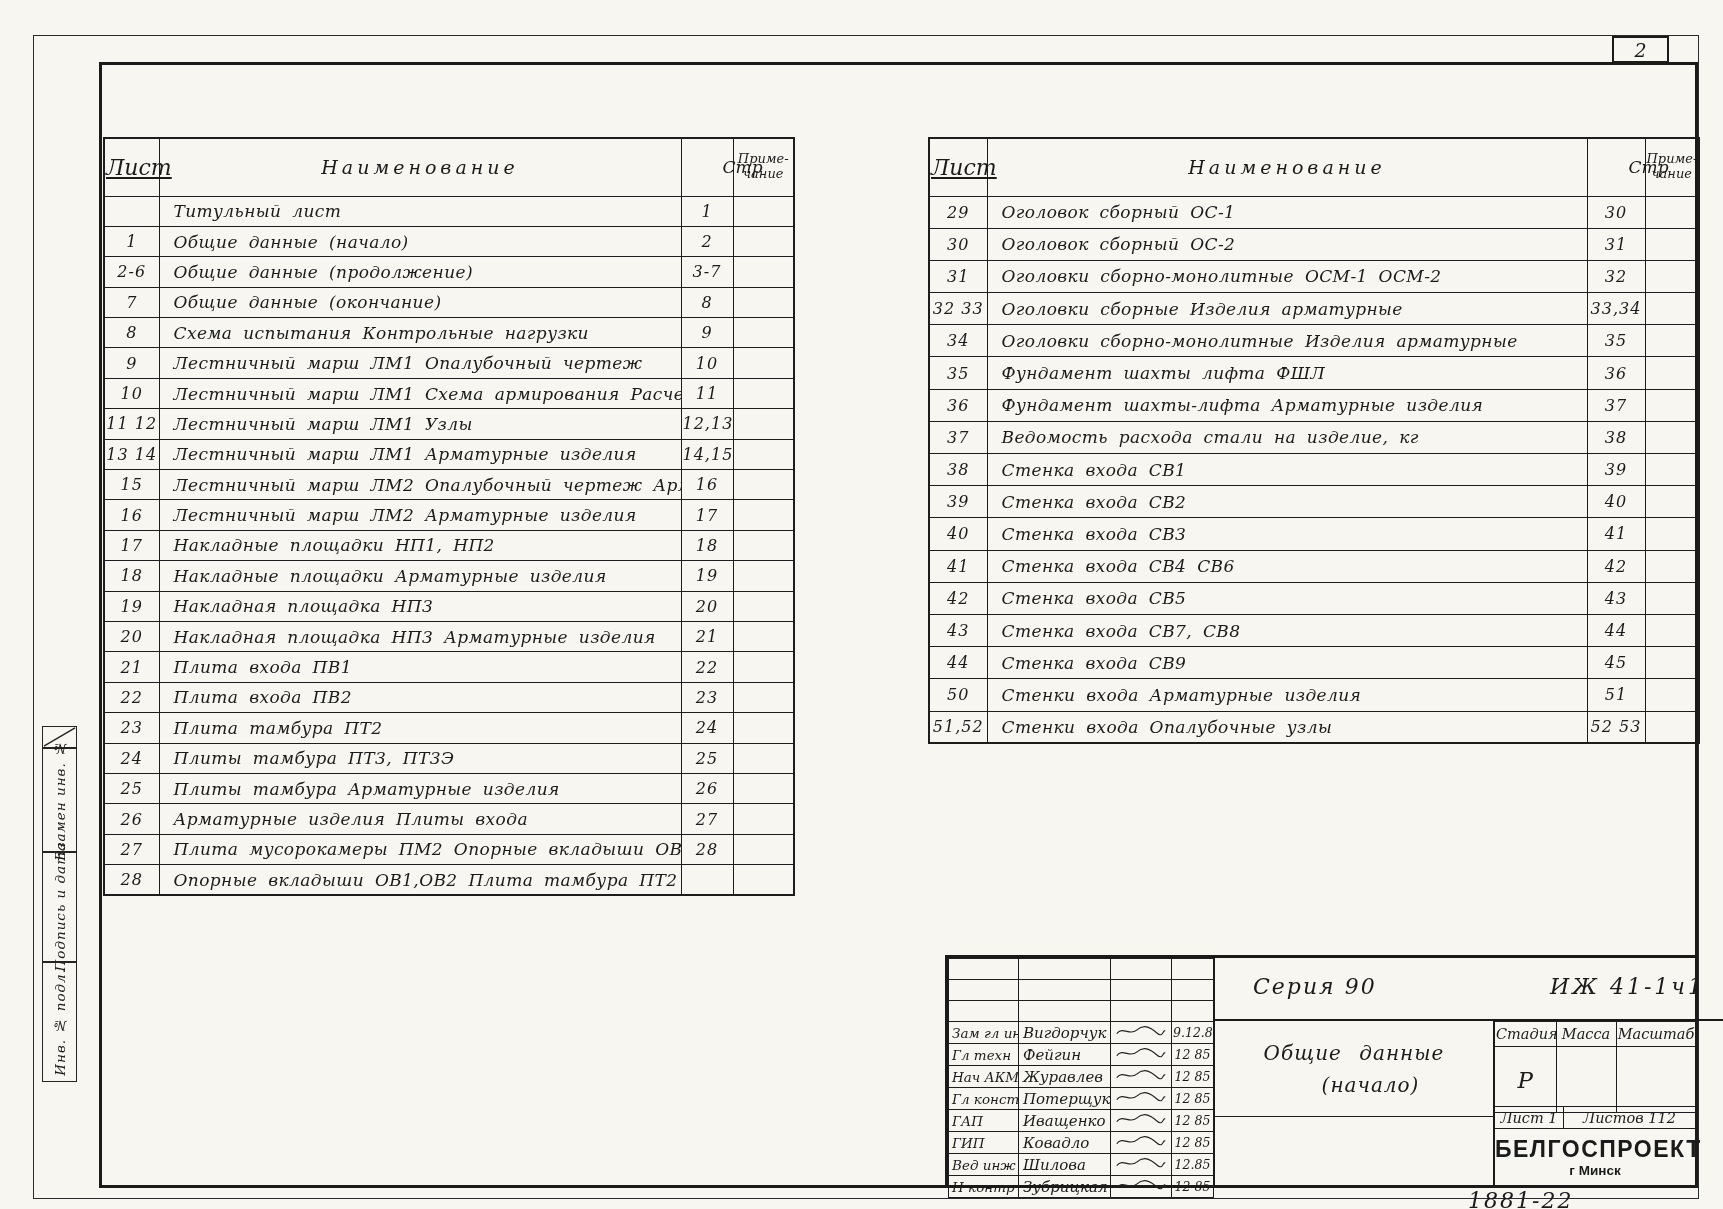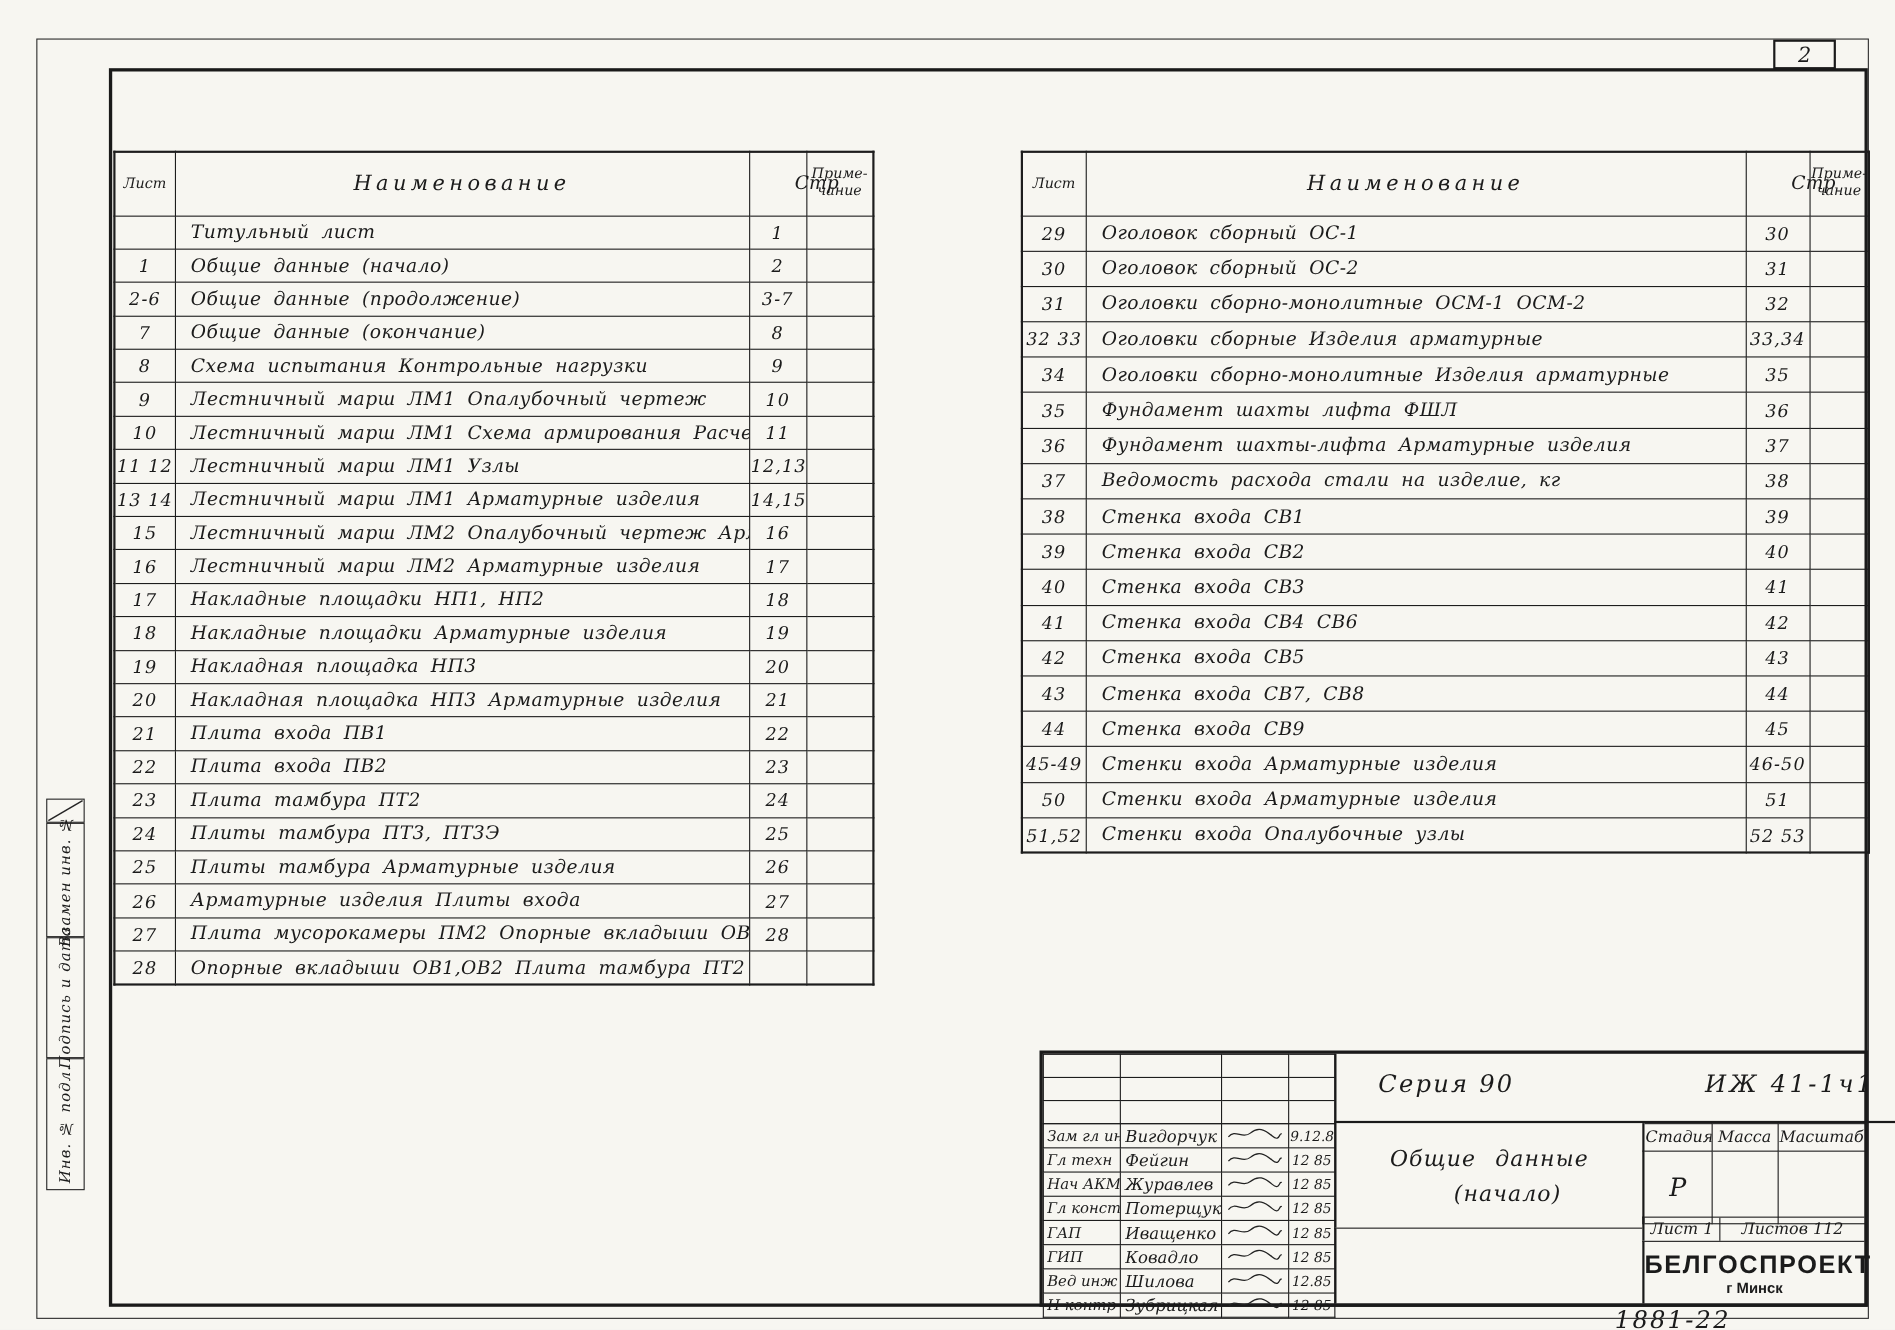--- a/index.html
+++ b/index.html
@@ -11,21 +11,21 @@
               border:3px solid #1a1a1a;box-sizing:border-box;}
   .pagenum-box{position:absolute;left:1612px;top:36px;width:57px;height:27px;
                border:2px solid #1a1a1a;box-sizing:border-box;display:flex;align-items:center;
                justify-content:center;font-style:italic;font-size:19px;}
   
   table.idx{position:absolute;border-collapse:collapse;table-layout:fixed;}
   table.idx,.idx th,.idx td{border:1.5px solid #1d1d1d;}
   table.idx{border-width:2.6px;}
   .idx thead tr{height:58px;}
   .idx th{font-style:italic;font-weight:normal;vertical-align:middle;}
-  .h-sheet{font-size:13px;}
+  .h-sheet{font-size:22px;text-decoration:underline;}
   .h-name{font-size:19px;letter-spacing:4px;}
   .h-page{font-size:17px;padding-left:41px;}
   .h-note{font-size:13px;line-height:1.15;}
   .t-left tbody tr{height:30.4px;}
   .t-right tbody tr{height:32.2px;}
   .c-sheet,.c-page{text-align:center;font-style:italic;font-size:16px;letter-spacing:1px;}
   .c-name{font-style:italic;font-size:17px;padding-left:14px;word-spacing:5px;letter-spacing:.4px;
           white-space:nowrap;overflow:hidden;}
   
   .stamp{position:absolute;left:42px;width:35px;border:1.6px solid #242424;box-sizing:border-box;
@@ -403,26 +403,20 @@
           <td class="c-note"></td>
         </tr>
 
         <tr>
           <td class="c-sheet">44</td>
           <td class="c-name">Стенка входа СВ9</td>
           <td class="c-page">45</td>
           <td class="c-note"></td>
         </tr>
 
-        <tr>
-          <td class="c-sheet">45-49</td>
-          <td class="c-name">Стенки входа Арматурные изделия</td>
-          <td class="c-page">46-50</td>
-          <td class="c-note"></td>
-        </tr>
 
         <tr>
           <td class="c-sheet">50</td>
           <td class="c-name">Стенки входа Арматурные изделия</td>
           <td class="c-page">51</td>
           <td class="c-note"></td>
         </tr>
 
         <tr>
           <td class="c-sheet">51,52</td>

